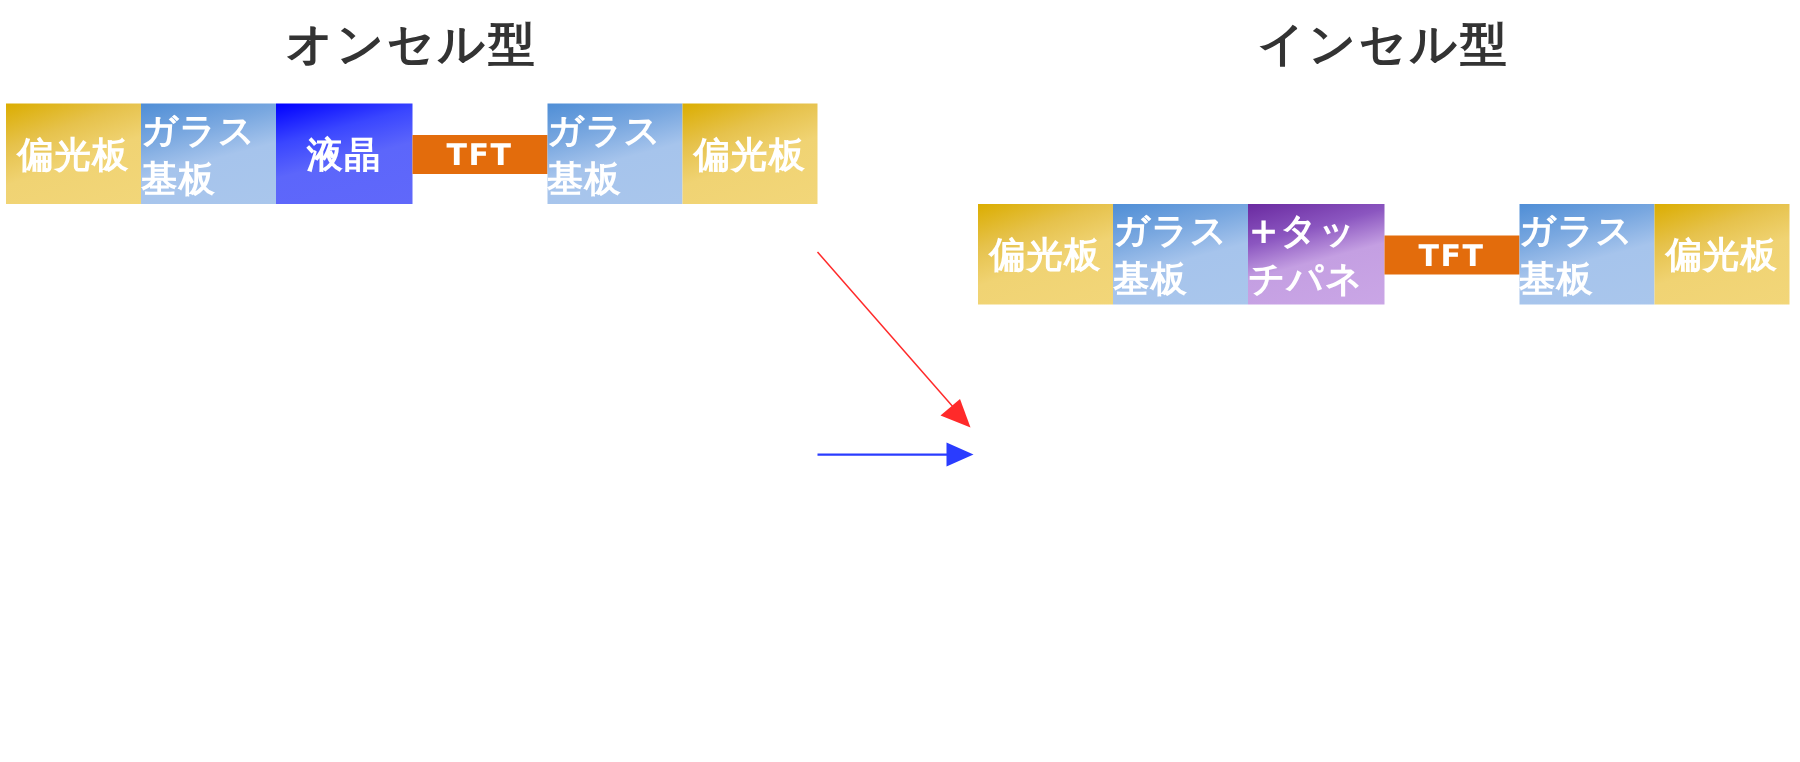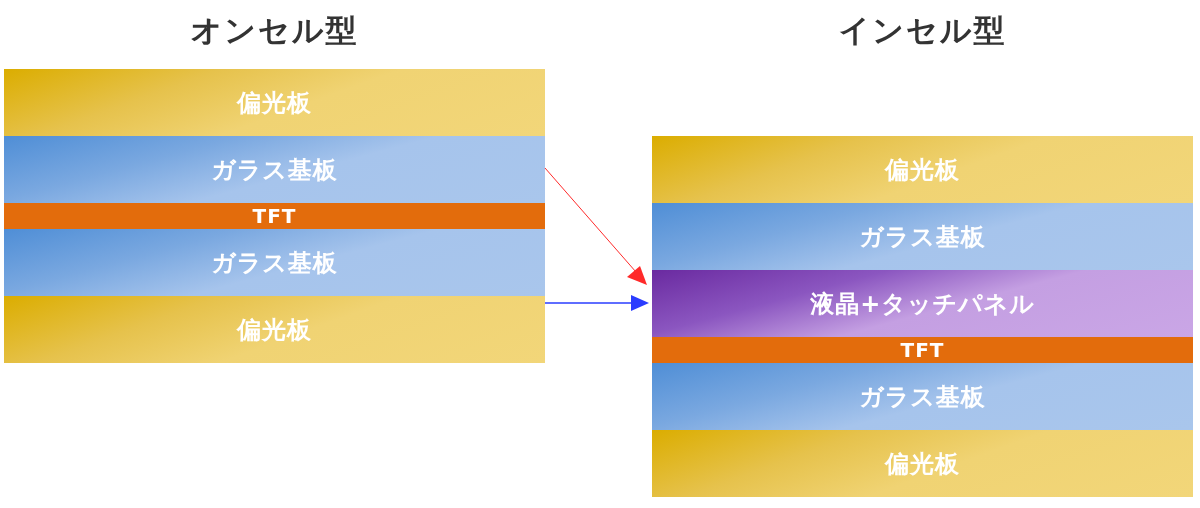--- a/index.html
+++ b/index.html
@@ -25,21 +25,21 @@
       color: #333333;
       text-align: center;
       letter-spacing: 2px;
     }
     .title-left { left: 4px; width: 541px; }
     .title-right { left: 652px; width: 541px; }
 
     .stack {
       position: absolute;
       display: flex;
-      flex-direction: column;
+      flex-direction: row;
       align-items: center;
     }
     .stack-left { left: 4px; top: 69px; width: 541px; }
     .stack-right { left: 652px; top: 136px; width: 541px; }
 
     .layer {
       width: 100%;
       height: 67px;
       display: flex;
       align-items: center;
@@ -85,20 +85,21 @@
 <body>
 
 <div class="stage">
 
   <div class="title title-right">インセル型</div>
   <div class="title title-left">オンセル型</div>
 
   <div class="stack stack-left">
     <div class="layer polarizer">偏光板</div>
     <div class="layer glass">ガラス基板</div>
+    <div class="layer lc">液晶</div>
     <div class="layer tft thin">TFT</div>
     <div class="layer glass">ガラス基板</div>
     <div class="layer polarizer">偏光板</div>
   </div>
 
   <div class="stack stack-right">
     <div class="layer polarizer">偏光板</div>
     <div class="layer glass">ガラス基板</div>
     <div class="layer lc-touch">液晶+タッチパネル</div>
     <div class="layer tft thin">TFT</div>

